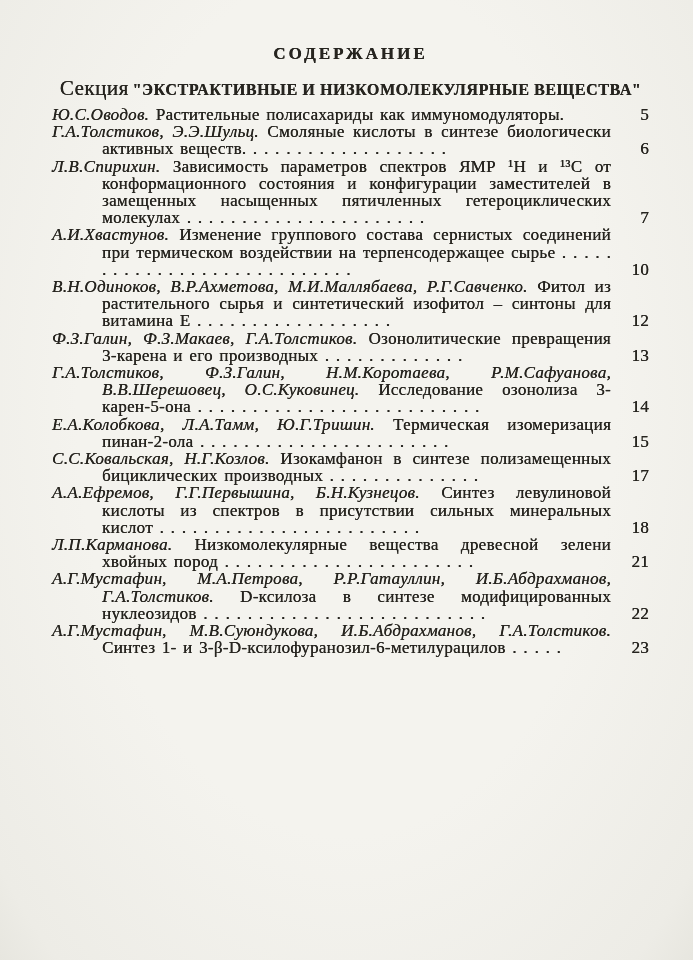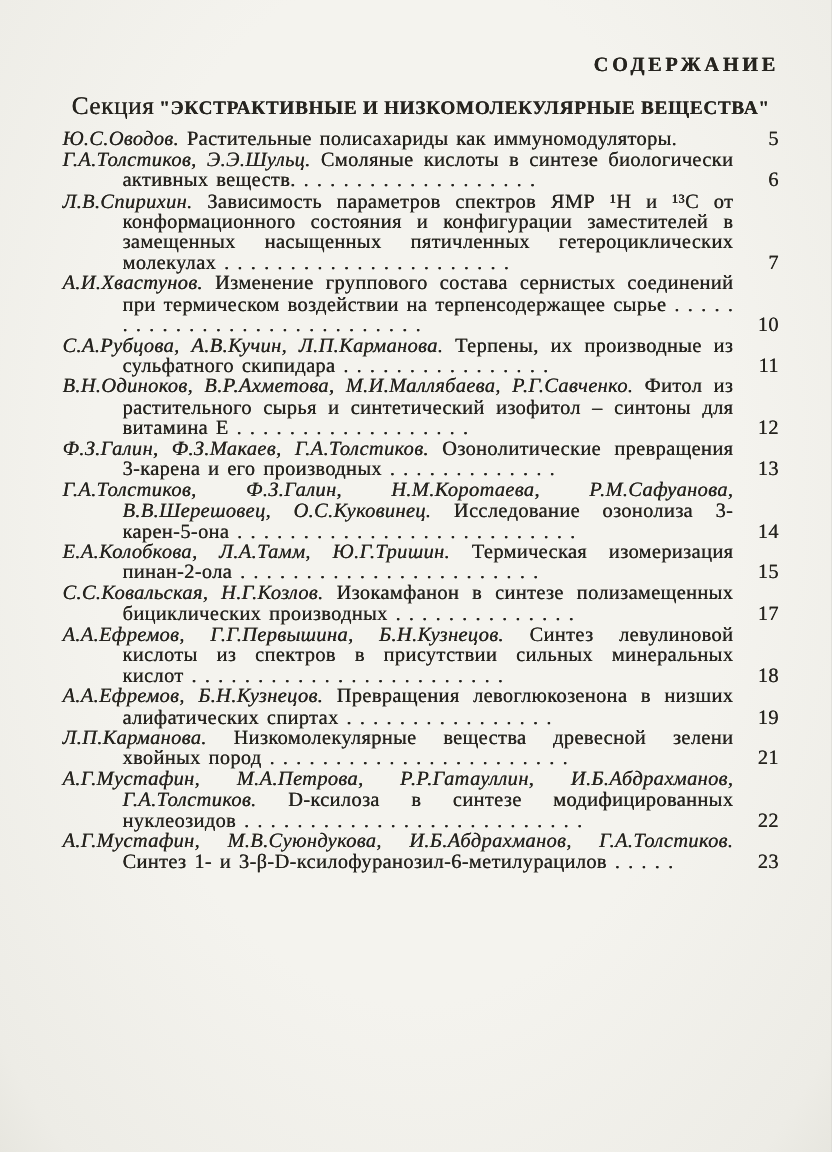--- a/index.html
+++ b/index.html
@@ -10,21 +10,21 @@
     box-sizing: border-box;
     position: relative;
     overflow: hidden;
     background: radial-gradient(ellipse at 50% 42%, #f4f3ee 55%, #edece6 92%, #e7e6df 100%);
     color: #26241f;
     font-family: "Liberation Serif", "DejaVu Serif", serif;
     padding: 40px 44px 0 52px;
     text-shadow: 0.25px 0 0 currentColor;
   }
   .doc-title {
-    text-align: right;
+    text-align: center;
     font-weight: bold;
     font-size: 17px;
     letter-spacing: 3px;
     margin: 4px 0 0 0;
   }
   .section-heading {
     text-align: center;
     font-size: 16px;
     line-height: 19px;
     margin: 15px 0 7px 0;
@@ -94,25 +94,20 @@
   </div>
 
 
 
   <div class="entry">
     <span class="authors">А.И.Хвастунов.</span>
     <span class="title-text">Изменение группового состава сернистых соединений при термическом воздействии на терпенсодержащее сырье</span><span class="leader"> . . . . . . . . . . . . . . . . . . . . . . . . . . . .</span>
     <span class="page-num">10</span>
   </div>
 
-  <div class="entry">
-    <span class="authors">С.А.Рубцова, А.В.Кучин, Л.П.Карманова.</span>
-    <span class="title-text">Терпены, их производные из сульфатного скипидара</span><span class="leader"> . . . . . . . . . . . . . . . .</span>
-    <span class="page-num">11</span>
-  </div>
 
   <div class="entry">
     <span class="authors">В.Н.Одиноков, В.Р.Ахметова, М.И.Маллябаева, Р.Г.Савченко.</span>
     <span class="title-text">Фитол из растительного сырья и синтетический изофитол – синтоны для витамина Е</span><span class="leader"> . . . . . . . . . . . . . . . . . .</span>
     <span class="page-num">12</span>
   </div>
 
   <div class="entry">
     <span class="authors">Ф.З.Галин, Ф.З.Макаев, Г.А.Толстиков.</span>
     <span class="title-text">Озонолитические превращения 3-карена и его производных</span><span class="leader"> . . . . . . . . . . . . .</span>
@@ -137,25 +132,20 @@
     <span class="title-text">Изокамфанон в синтезе полизамещенных бициклических производных</span><span class="leader"> . . . . . . . . . . . . . .</span>
     <span class="page-num">17</span>
   </div>
 
   <div class="entry">
     <span class="authors">А.А.Ефремов, Г.Г.Первышина, Б.Н.Кузнецов.</span>
     <span class="title-text">Синтез левулиновой кислоты из спектров в присутствии сильных минеральных кислот</span><span class="leader"> . . . . . . . . . . . . . . . . . . . . . . . .</span>
     <span class="page-num">18</span>
   </div>
 
-  <div class="entry">
-    <span class="authors">А.А.Ефремов, Б.Н.Кузнецов.</span>
-    <span class="title-text">Превращения левоглюкозенона в низших алифатических спиртах</span><span class="leader"> . . . . . . . . . . . . . . . .</span>
-    <span class="page-num">19</span>
-  </div>
 
 
   <div class="entry">
     <span class="authors">Л.П.Карманова.</span>
     <span class="title-text">Низкомолекулярные вещества древесной зелени хвойных пород</span><span class="leader"> . . . . . . . . . . . . . . . . . . . . . . .</span>
     <span class="page-num">21</span>
   </div>
 
   <div class="entry">
     <span class="authors">А.Г.Мустафин, М.А.Петрова, Р.Р.Гатауллин, И.Б.Абдрахманов, Г.А.Толстиков.</span>

